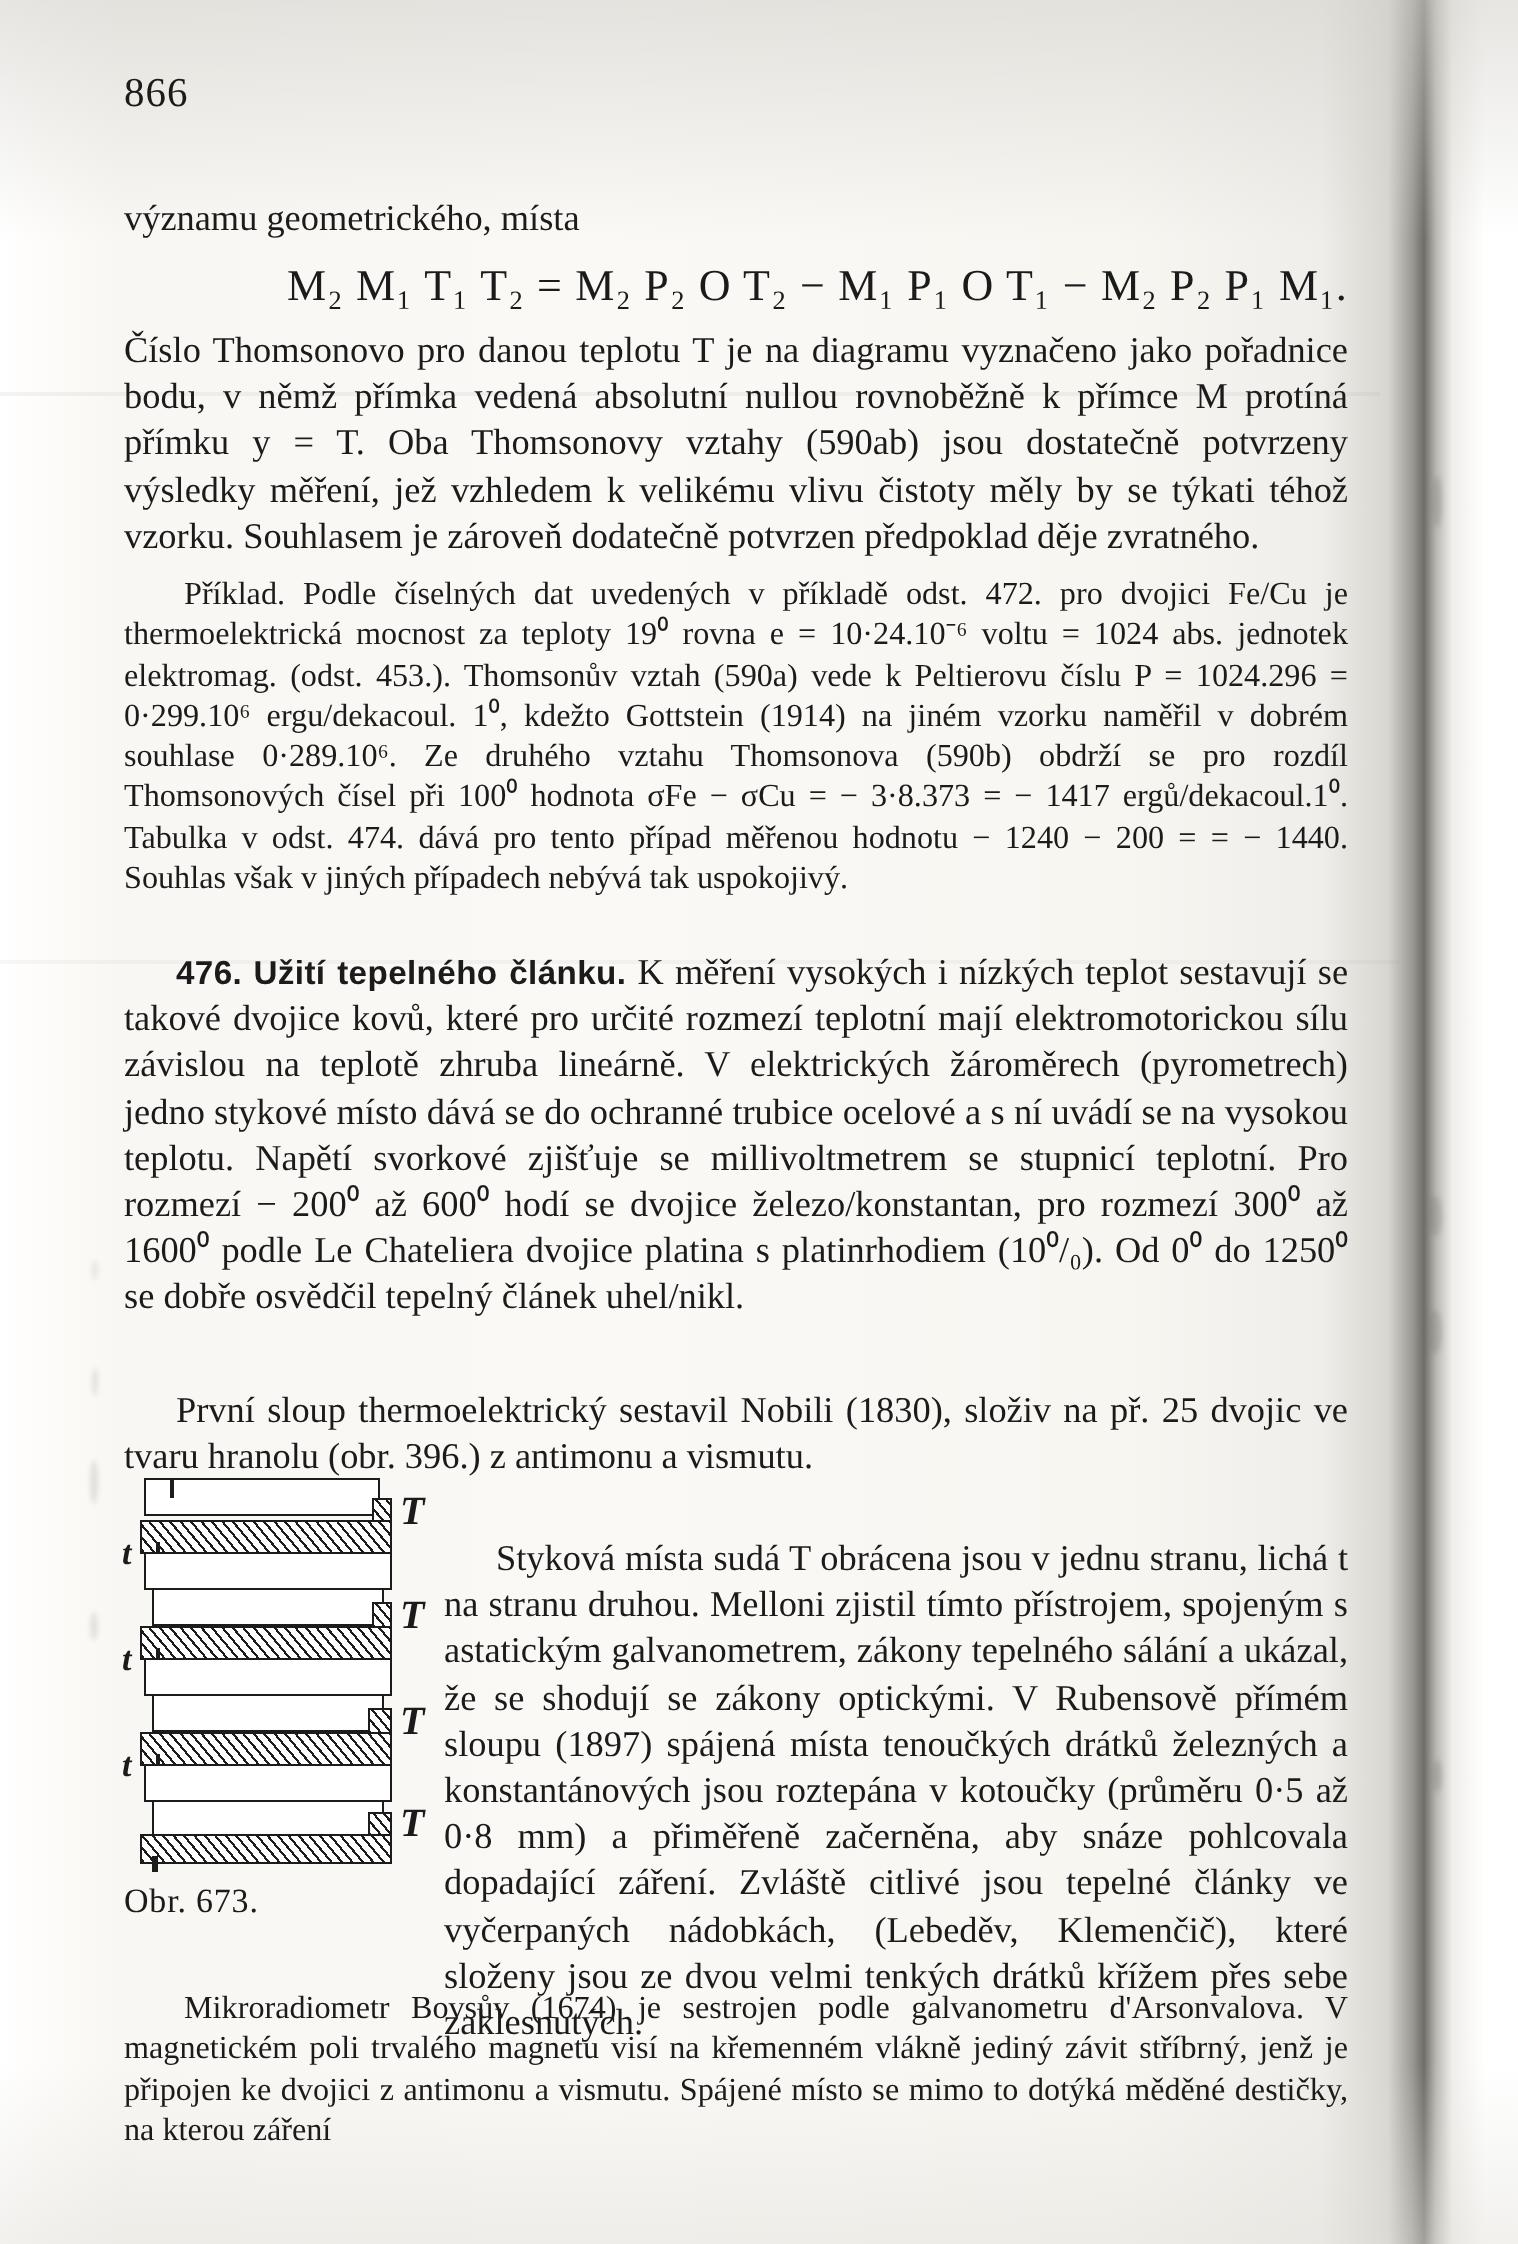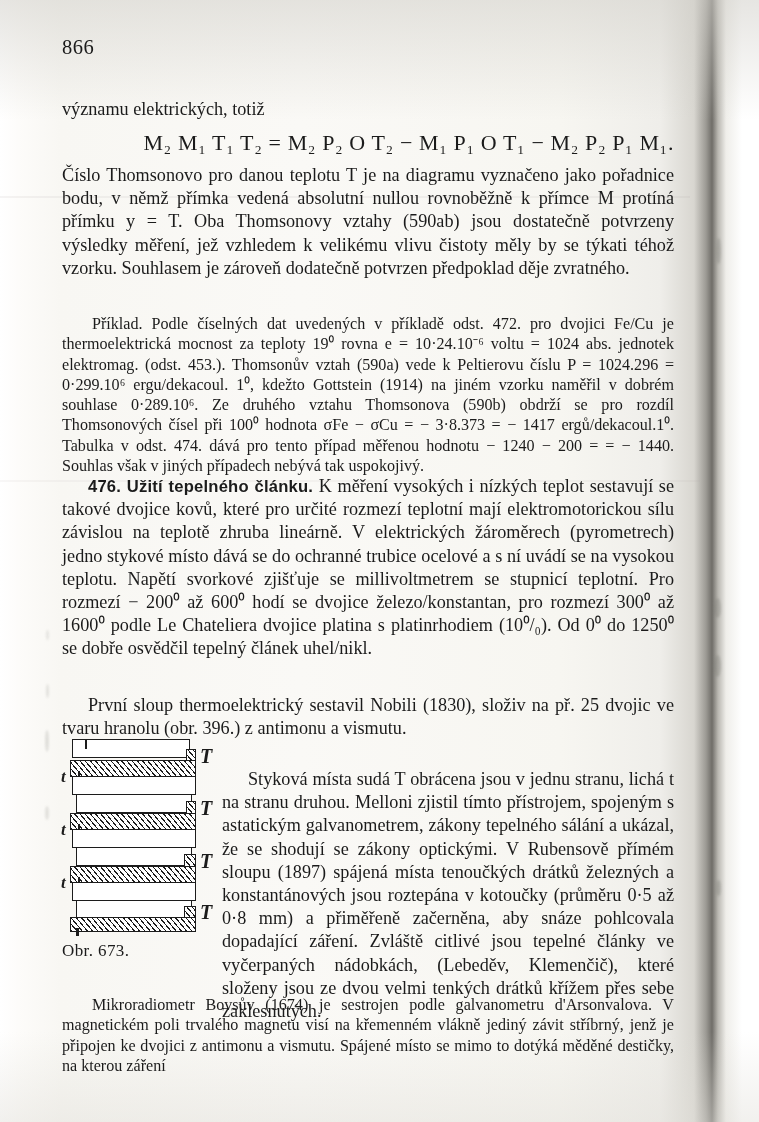--- a/index.html
+++ b/index.html
@@ -184,32 +184,32 @@
   <div class="smudge" style="left:46px;top:630px;width:3px;height:10px;opacity:.5"></div>
   <div class="smudge" style="left:46px;top:684px;width:3px;height:14px;opacity:.6"></div>
   <div class="smudge" style="left:45px;top:730px;width:4px;height:22px;opacity:.65"></div>
   <div class="smudge" style="left:45px;top:806px;width:4px;height:14px;opacity:.6"></div>
 
   <div class="content">
 
     <div class="folio">866</div>
 
     <div class="blk" style="top:98px;">
-      <p class="body">významu elektrických, totiž</p>
+      <p class="body">významu geometrického, místa</p>
     </div>
 
     <div class="blk" style="top:128px;">
       <p class="eq">M₂ M₁ T₁ T₂ = M₂ P₂ O T₂ − M₁ P₁ O T₁ − M₂ P₂ P₁ M₁.</p>
     </div>
 
     <div class="blk" style="top:164px;">
       <p class="body">Číslo Thomsonovo pro danou teplotu T je na diagramu vyznačeno jako pořadnice bodu, v němž přímka vedená absolutní nullou rovnoběžně k přímce M protíná přímku y = T. Oba Thomsonovy vztahy (590ab) jsou dostatečně potvrzeny výsledky měření, jež vzhledem k velikému vlivu čistoty měly by se týkati téhož vzorku. Souhlasem je zároveň dodatečně potvrzen předpoklad děje zvratného.</p>
     </div>
 
-    <div class="blk" style="top:314px;">
+    <div class="blk" style="top:288px;">
       <p class="small indent">Příklad. Podle číselných dat uvedených v příkladě odst. 472. pro dvojici Fe/Cu je thermoelektrická mocnost za teploty 19⁰ rovna e = 10·24.10⁻⁶ voltu = 1024 abs. jednotek elektromag. (odst. 453.). Thomsonův vztah (590a) vede k Peltierovu číslu P = 1024.296 = 0·299.10⁶ ergu/dekacoul. 1⁰, kdežto Gottstein (1914) na jiném vzorku naměřil v dobrém souhlase 0·289.10⁶. Ze druhého vztahu Thomsonova (590b) obdrží se pro rozdíl Thomsonových čísel při 100⁰ hodnota σFe − σCu = − 3·8.373 = − 1417 ergů/dekacoul.1⁰. Tabulka v odst. 474. dává pro tento případ měřenou hodnotu − 1240 − 200 = = − 1440. Souhlas však v jiných případech nebývá tak uspokojivý.</p>
     </div>
 
     <div class="blk" style="top:475px;">
       <p class="body">
         <span style="display:inline-block;width:26px"></span><span class="headnum">476.</span>
         <span class="headnum">Užití tepelného článku.</span>
         <span>K měření vysokých i nízkých teplot sestavují se takové dvojice kovů, které pro určité rozmezí teplotní mají elektromotorickou sílu závislou na teplotě zhruba lineárně. V elektrických žároměrech (pyrometrech) jedno stykové místo dává se do ochranné trubice ocelové a s ní uvádí se na vysokou teplotu. Napětí svorkové zjišťuje se millivoltmetrem se stupnicí teplotní. Pro rozmezí − 200⁰ až 600⁰ hodí se dvojice železo/konstantan, pro rozmezí 300⁰ až 1600⁰ podle Le Chateliera dvojice platina s platinrhodiem (10⁰/₀). Od 0⁰ do 1250⁰ se dobře osvědčil tepelný článek uhel/nikl.</span>
       </p>
     </div>

